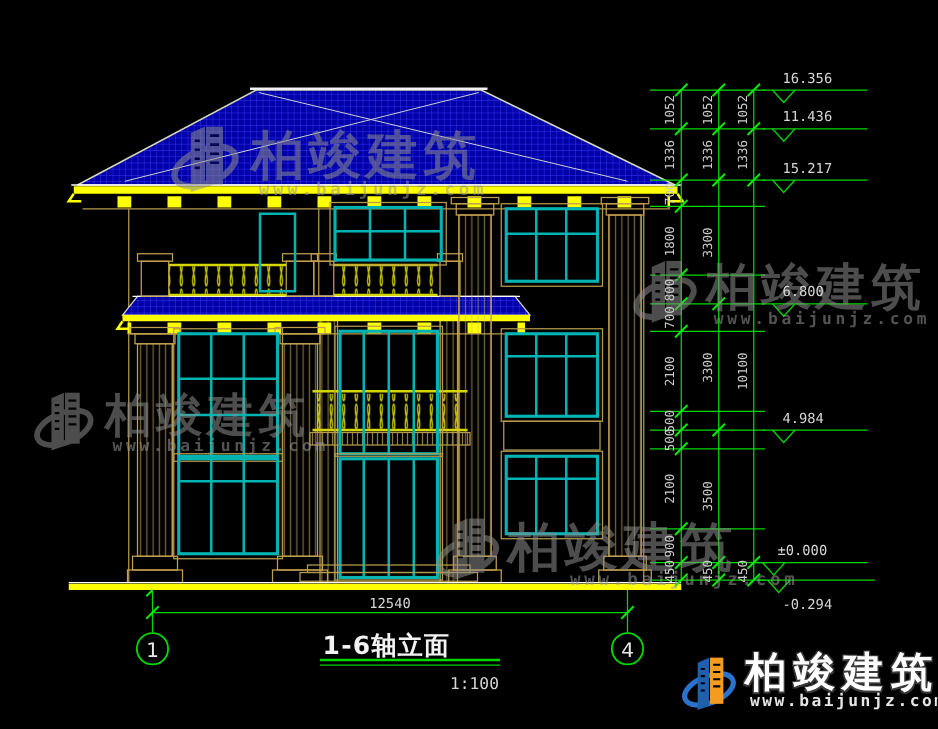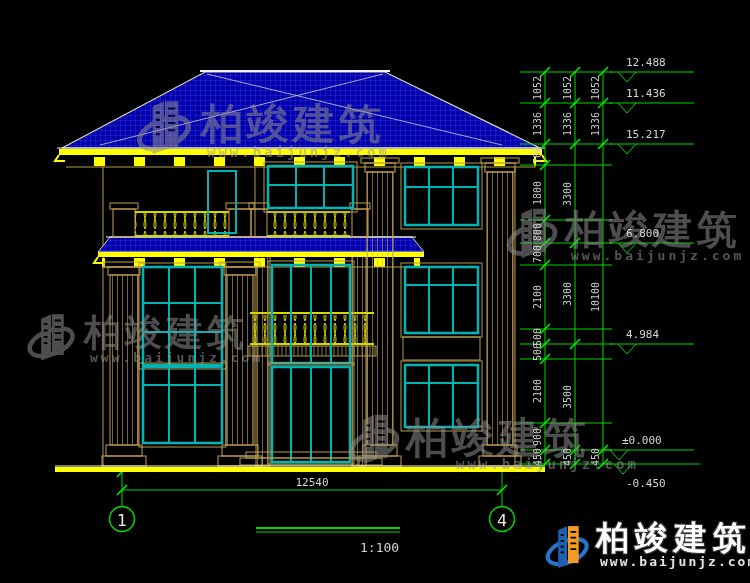--- a/index.html
+++ b/index.html
@@ -258,31 +258,32 @@
   <span class="vdim" style="left:567px;top:194px">3300</span>
   <span class="vdim" style="left:567px;top:294px">3300</span>
   <span class="vdim" style="left:567px;top:397px">3500</span>
   <span class="vdim" style="left:567px;top:457px">450</span>
 
   <span class="vdim" style="left:595px;top:88px">1052</span>
   <span class="vdim" style="left:595px;top:124px">1336</span>
   <span class="vdim" style="left:595px;top:297px">10100</span>
   <span class="vdim" style="left:595px;top:457px">450</span>
 
-  <span class="elev" style="left:626px;top:56px">12.488</span>
+  <span class="elev" style="left:626px;top:56px">16.356</span>
   <span class="elev" style="left:626px;top:87px">11.436</span>
   <span class="elev" style="left:626px;top:128px">15.217</span>
   <span class="elev" style="left:626px;top:227px">6.800</span>
   <span class="elev" style="left:626px;top:328px">4.984</span>
   <span class="elev" style="left:622px;top:434px">±0.000</span>
-  <span class="elev" style="left:626px;top:477px">-0.450</span>
+  <span class="elev" style="left:626px;top:477px">-0.294</span>
 
   <span class="hdim" style="left:312px;top:476px">12540</span>
   <span class="axis-num" style="left:122px;top:520px">1</span>
   <span class="axis-num" style="left:502px;top:520px">4</span>
+  <span class="title-txt" style="left:258px;top:503px">1-6轴立面</span>
   <span class="scale-txt" style="left:360px;top:540px">1:100</span>
 
   <div class="abs" style="left:540px;top:508px;width:210px;height:75px">
     <svg class="abs" style="left:5px;top:5px" width="46" height="64" viewBox="0 0 56 64">
       <ellipse cx="27" cy="40" rx="25" ry="13" transform="rotate(-22 27 40)" fill="none" stroke="#2b72cc" stroke-width="5"></ellipse>
       <polygon points="16,14 27,9 27,56 16,60" fill="#1e5fae"></polygon>
       <rect x="28" y="9" width="13" height="45" fill="#f49b20"></rect>
       <path d="M19,20 h4 M19,27 h4 M19,34 h4 M19,41 h4 M31,16 h7 M31,23 h7 M31,30 h7 M31,37 h7" stroke="#000" stroke-width="2"></path>
     </svg>
     <span class="flogo-brand" style="left:56px;top:8px">柏竣建筑</span>

